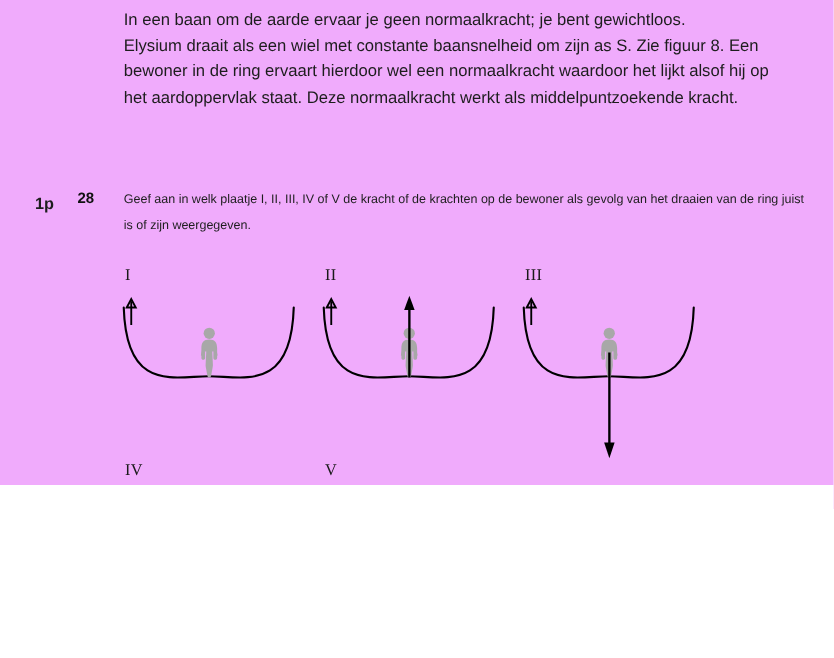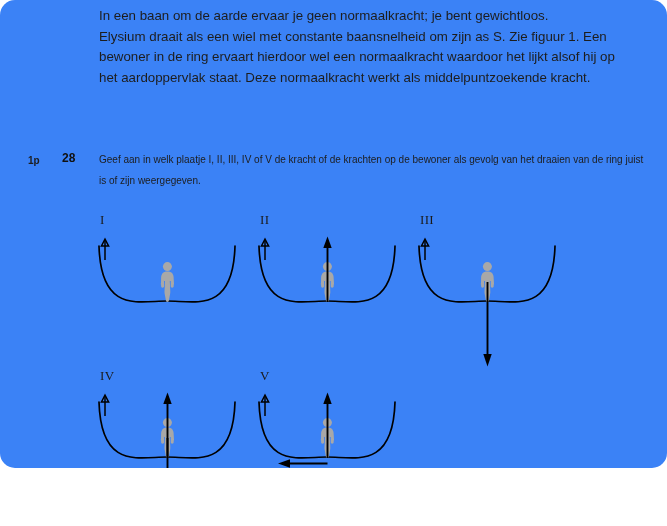--- a/index.html
+++ b/index.html
@@ -3,26 +3,25 @@
 <meta charset="utf-8">
 <style>
   html, body {
     margin: 0;
     padding: 0;
     background: #ffffff;
   }
   #page {
     position: relative;
     width: 667px;
-    height: 468px;
-    background: #3b82f6;
+    height: 388px;
+    background: #f0abfc;
     overflow: hidden;
     font-family: "Liberation Sans", sans-serif;
     color: #1a1a1a;
-    border-radius: 15px;
   }
 
   
   .intro {
     position: absolute;
     left: 99px;
     top: 6px;
     width: 520px;
     font-size: 13.3px;
     line-height: 20.5px;
@@ -33,21 +32,21 @@
   .q-row {
     position: absolute;
     left: 28px;
     top: 150px;
     width: 620px;
   }
   .q-points {
     position: absolute;
     left: 0px;
     top: 5px;
-    font-size: 10px;
+    font-size: 13px;
     font-weight: 600;
     color: #1d1d1d;
     text-align: right;
   }
   .q-number {
     position: absolute;
     left: 34px;
     top: 1px;
     font-size: 12px;
     font-weight: bold;
@@ -109,21 +108,21 @@
   }
   .person { fill: #a8a8a8; }
 </style>
 </head>
 <body>
 
 <div id="page">
 
   <div class="intro">
     <p>In een baan om de aarde ervaar je geen normaalkracht; je bent gewichtloos.</p>
-    <p>Elysium draait als een wiel met constante baansnelheid om zijn as S. Zie figuur 1. Een bewoner in de ring ervaart hierdoor wel een normaalkracht waardoor het lijkt alsof hij op het aardoppervlak staat. Deze normaalkracht werkt als middelpuntzoekende kracht.</p>
+    <p>Elysium draait als een wiel met constante baansnelheid om zijn as S. Zie figuur 8. Een bewoner in de ring ervaart hierdoor wel een normaalkracht waardoor het lijkt alsof hij op het aardoppervlak staat. Deze normaalkracht werkt als middelpuntzoekende kracht.</p>
   </div>
 
   <div class="q-row">
     <span class="q-points">1p</span>
     <span class="q-number">28</span>
     <span class="q-text">Geef aan in welk plaatje I, II, III, IV of V de kracht of de krachten op de bewoner als gevolg van het draaien van de ring juist is of zijn weergegeven.</span>
   </div>
 
   <div class="panel" id="panel-1">
     <span class="roman">I</span>

